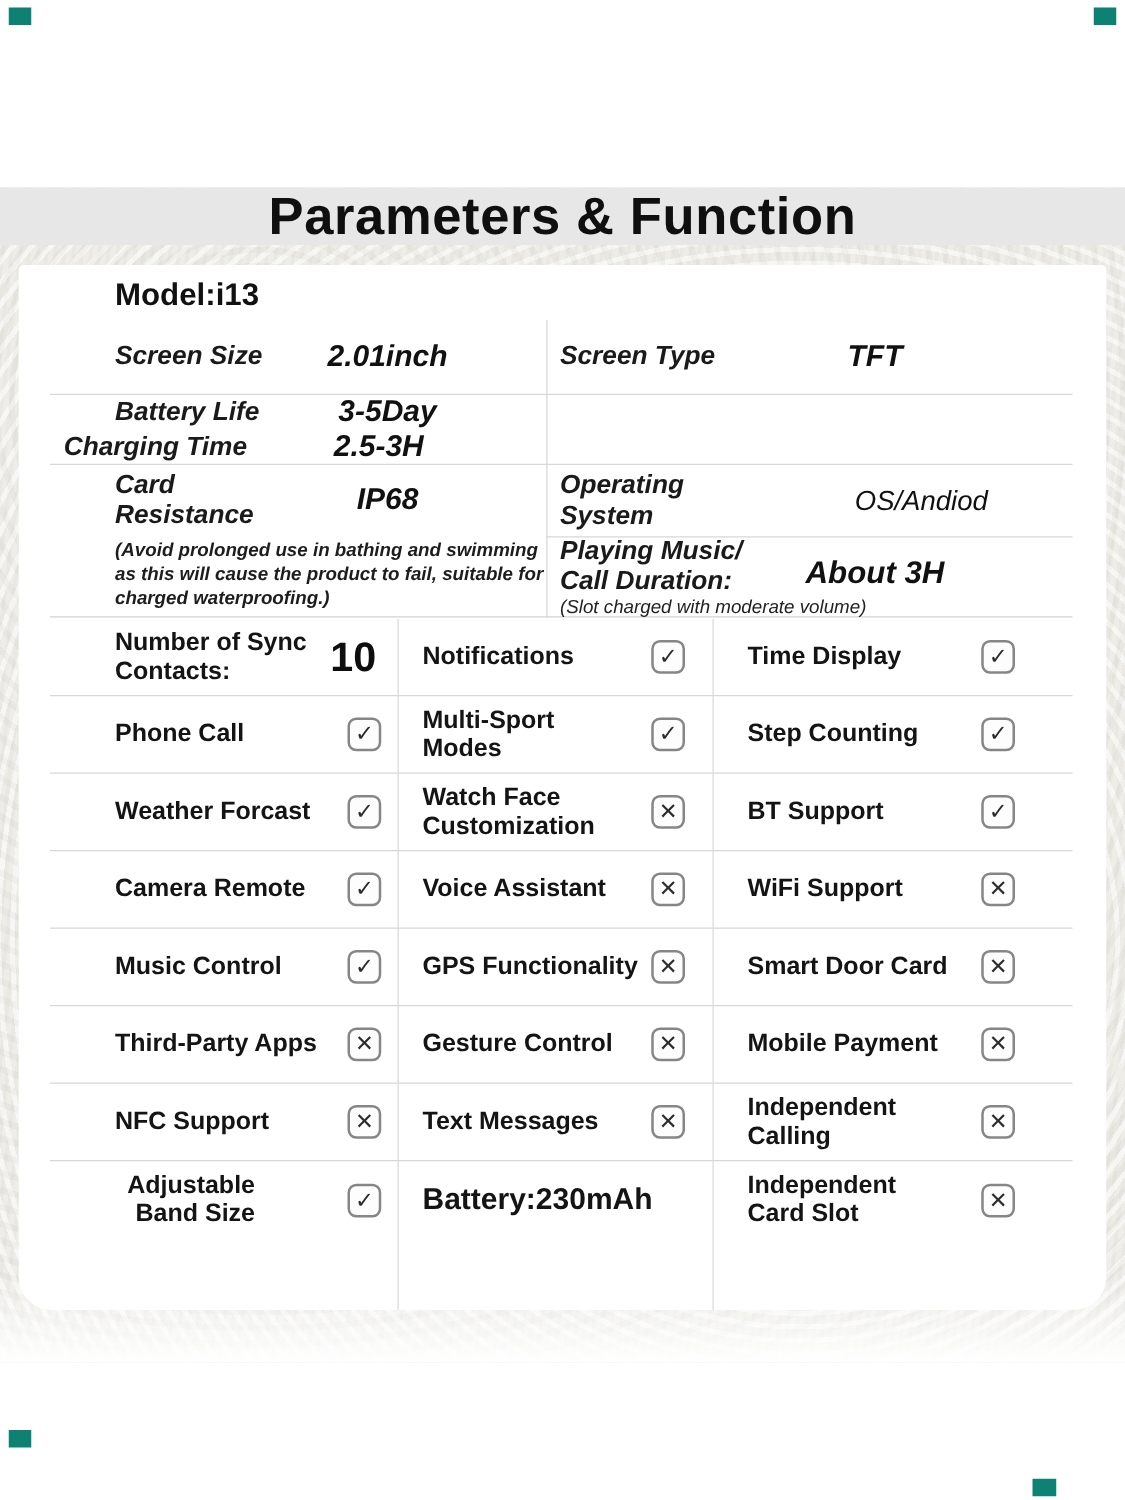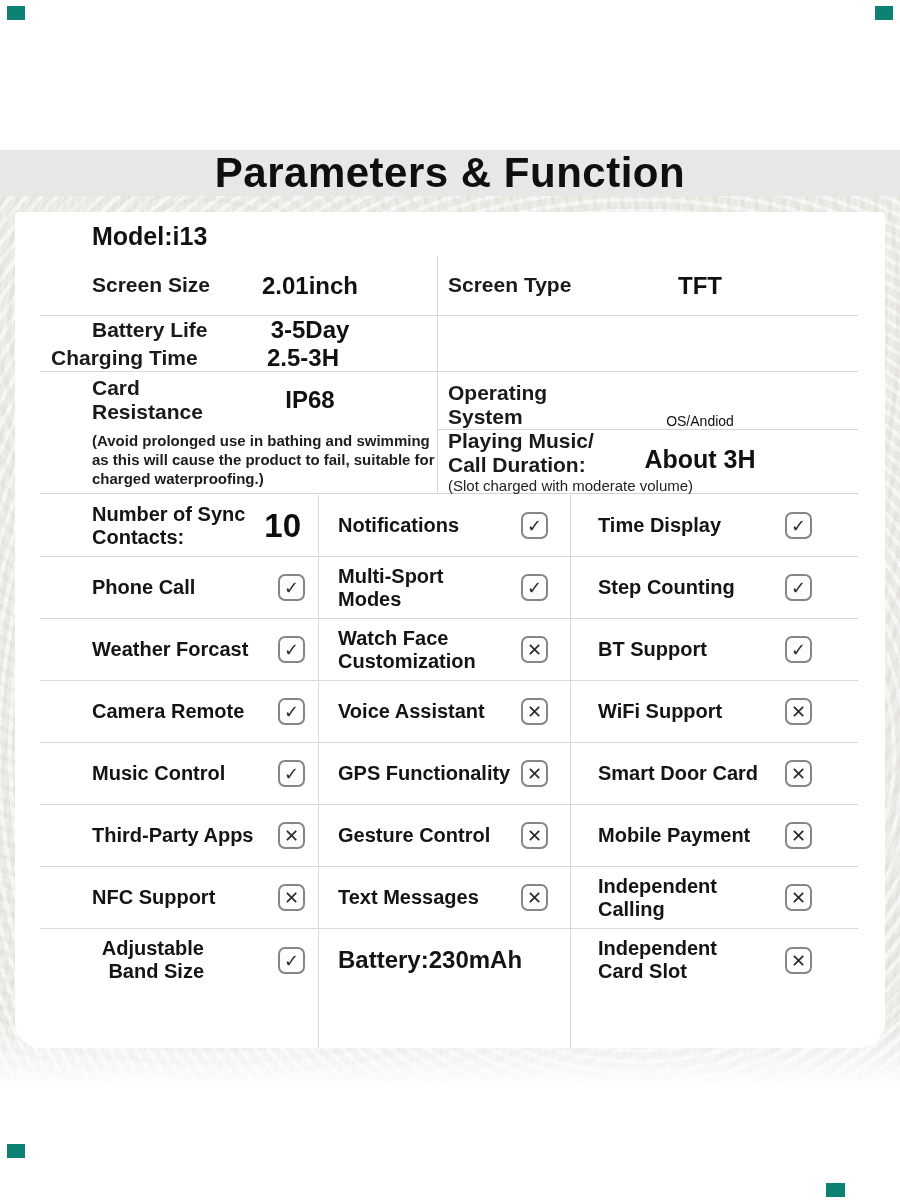--- a/index.html
+++ b/index.html
@@ -33,38 +33,38 @@
   }
   
   .card {
     position: absolute; left: 15px; top: 212px; width: 870px; height: 836px;
     background: #ffffff; border-radius: 4px 4px 26px 26px;
   }
   .model { position: absolute; left: 77px; top: 10px; font-size: 25px; font-weight: 700; color:#111; }
 
   
   .spec { position: absolute; left: 25px; top: 44px; width: 818px; }
-  .srow { display: flex; }
+  .srow { display: flex; font-style: italic; }
   .srow-a { height: 60px; border-bottom: 1px solid #d7d7d7; }
   .srow-b { height: 56px; border-bottom: 1px solid #d7d7d7; flex-direction: column; }
   .srow-c { height: 122px; border-bottom: 1px solid #d4d4d4; }
   .sc-left  { width: 397px; display: flex; align-items: center; }
   .sc-right { width: 421px; display: flex; align-items: center; }
   .slabel { font-size: 21px; font-weight: 700; line-height: 1.15; color:#1a1a1a; }
   .sc-left  .slabel { margin-left: 52px; width: 128px; }
   .sc-right .slabel { margin-left: 11px; width: 152px; }
   .sval { font-size: 24px; font-weight: 700; text-align: center; color:#111; }
   .sc-left  .sval { width: 180px; }
   .sc-right .sval { width: 200px; }
-  .sval.reg { font-weight: 400; font-size: 14px; }
+  .sval.reg { font-weight: 400; font-size: 22px; }
   .srow-c .sc-left { flex-direction: column; align-items: stretch; }
   .wr-top { height: 56px; display: flex; align-items: center; }
   .note { margin-left: 52px; width: 352px; font-size: 15px; font-weight: 700; line-height: 19px; margin-top: 3px; color:#1d1d1d; }
   .srow-c .sc-right { flex-direction: column; align-items: stretch; }
-  .os-row { height: 58px; display: flex; align-items: flex-end; border-bottom: 1px solid #d7d7d7; }
+  .os-row { height: 58px; display: flex; align-items: center; border-bottom: 1px solid #d7d7d7; gap: 37px; }
   .pm-row { height: 63px; position: relative; display: flex; align-items: center; }
   .pm-block { margin-left: 11px; }
   .pm-label { font-size: 21px; font-weight: 700; line-height: 1.1; width: 155px; color:#1a1a1a; }
   .pm-sub { font-size: 15px; font-weight: 400; white-space: nowrap; margin-top: 1px; color:#222; }
   .pm-val { position: absolute; left: 163px; top: 46%; transform: translateY(-50%); width: 200px; text-align: center; font-size: 25px; font-weight: 700; color:#111; }
   .vline-spec { position: absolute; left: 422px; top: 44px; width: 1px; height: 238px; background: #d7d7d7; }
 
   
   .fgrid { position: absolute; left: 25px; top: 283px; width: 818px; }
   .frow { display: flex; height: 62px; }

